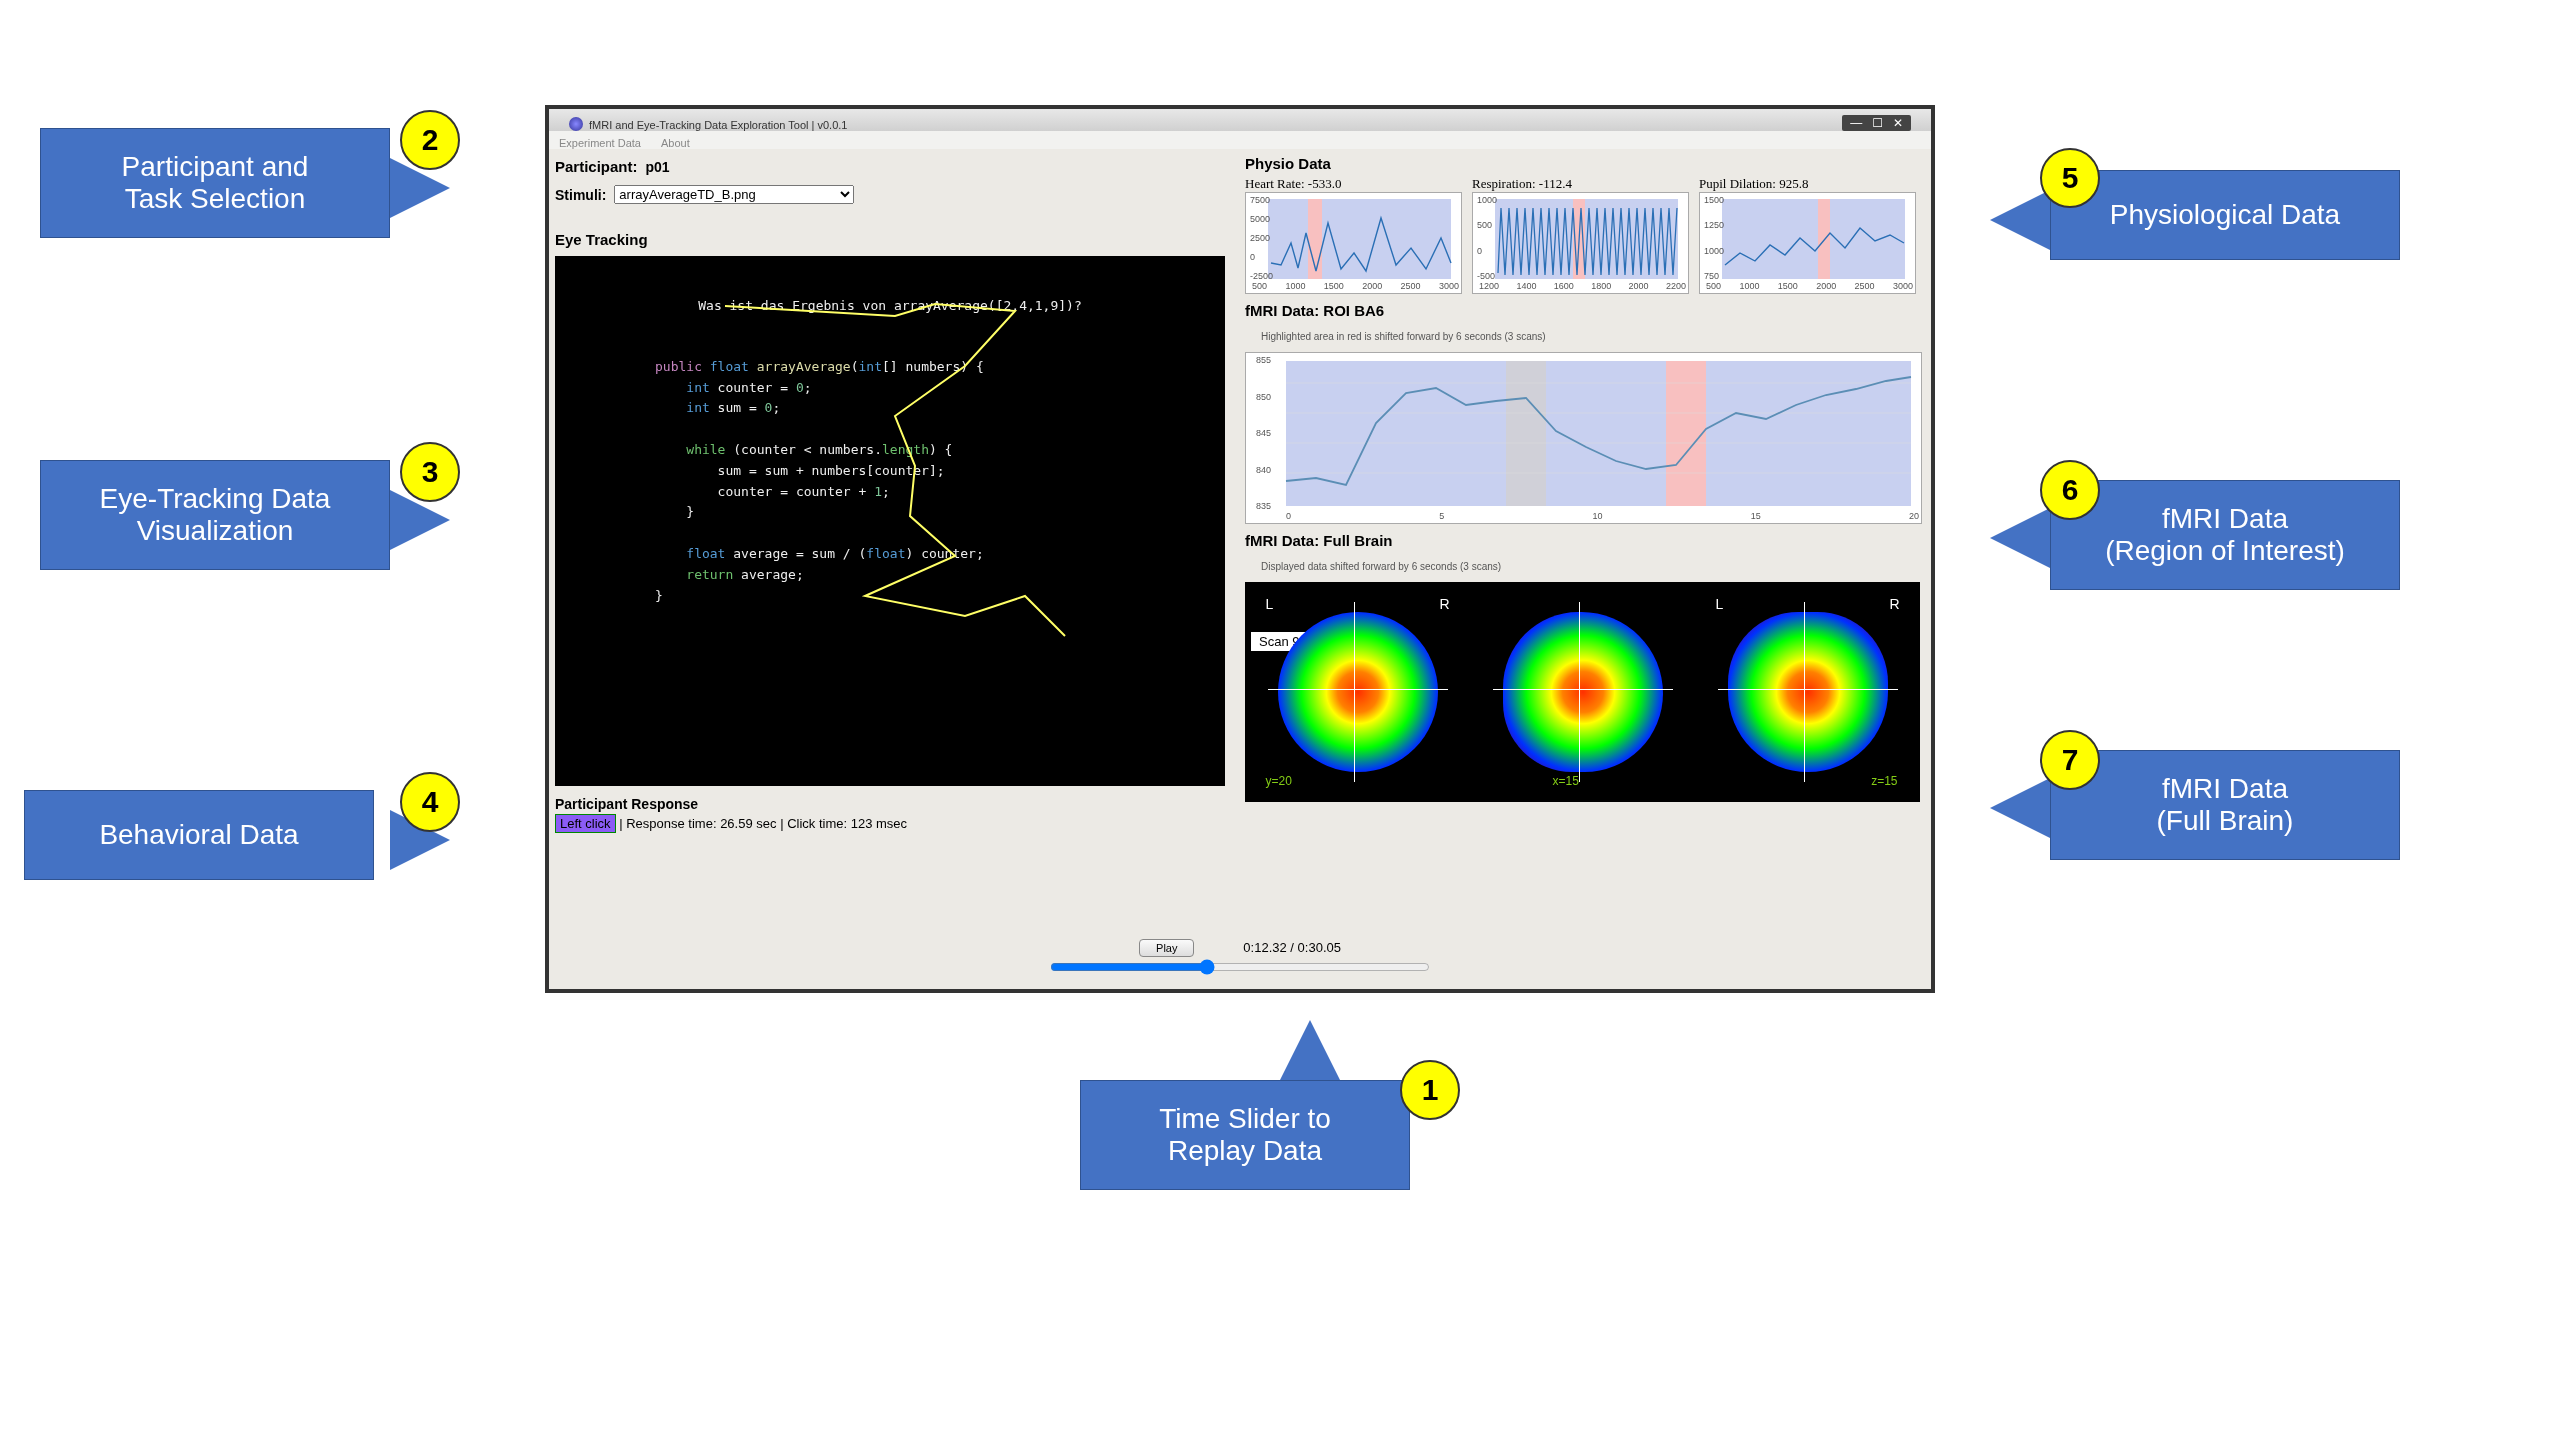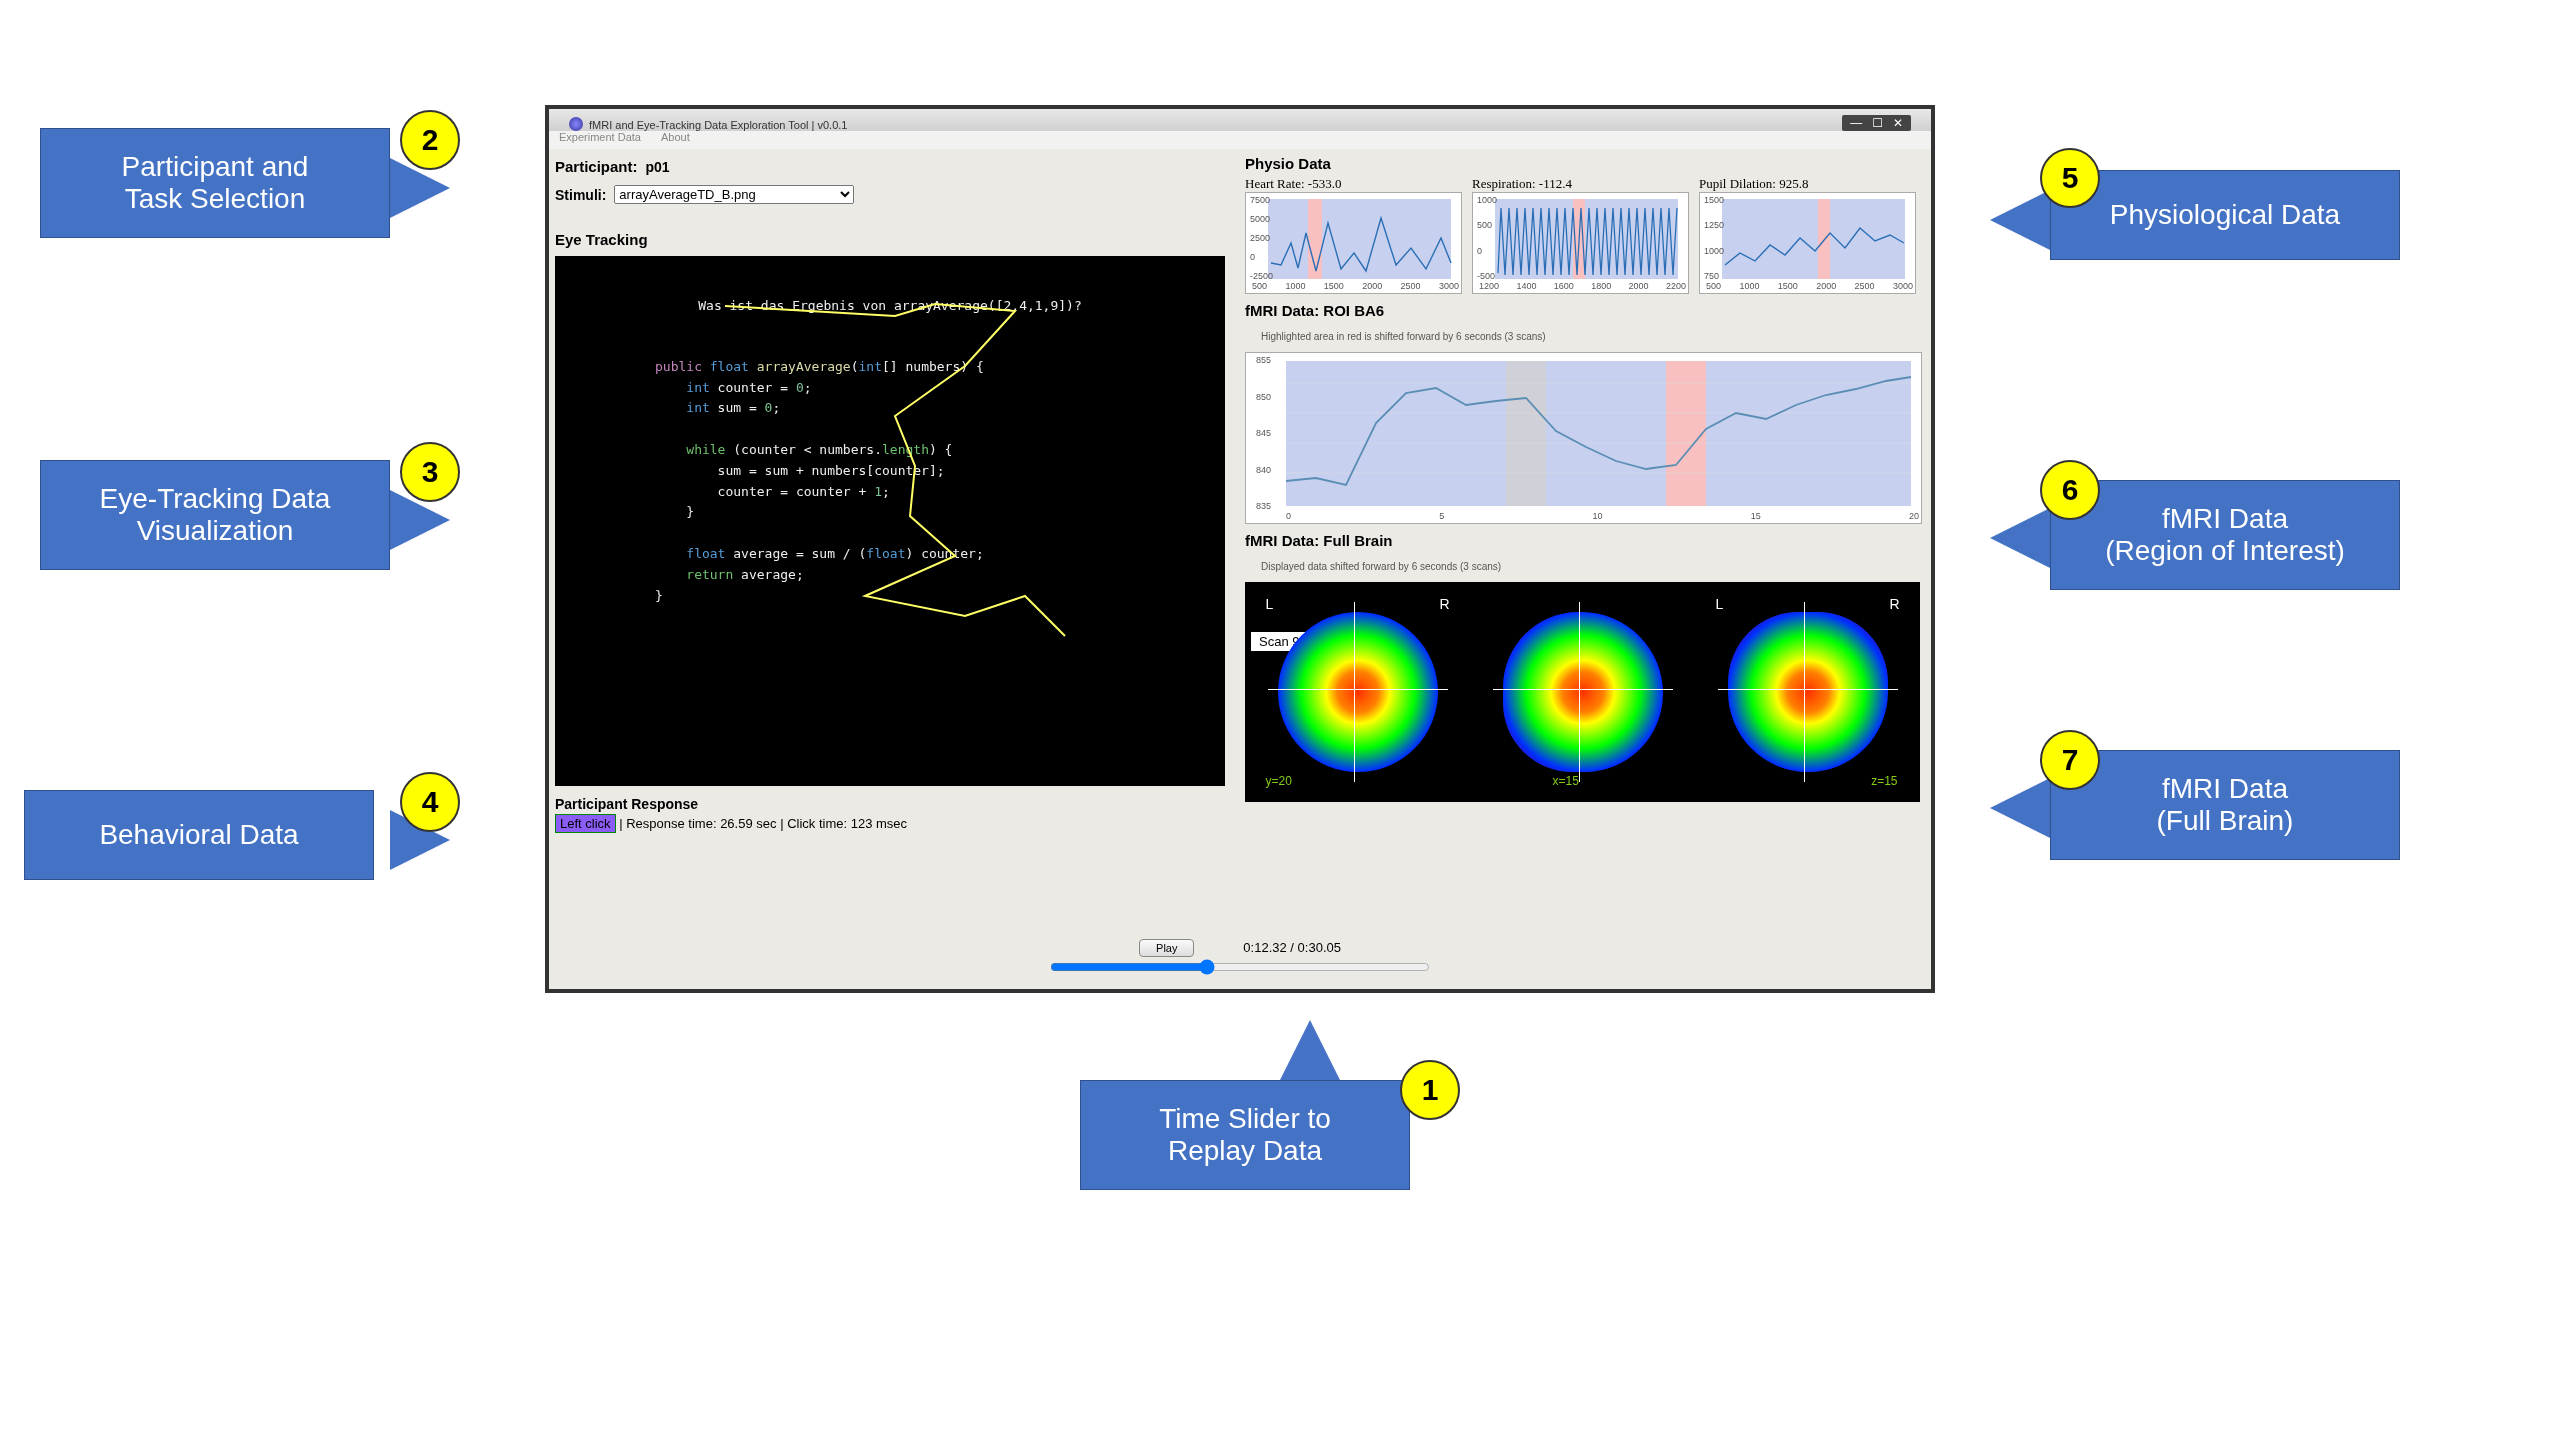--- a/index.html
+++ b/index.html
@@ -84,21 +84,21 @@
 .title-bar .spacer { flex: 1; }
 .win-controls { background:#444; color:#fff; padding:1px 8px; border-radius:2px; display:flex; gap:10px; font-size:12px; }
 .menu-bar {
   height: 18px;
   background: #f2f2f0;
   padding: 0 10px;
   display: flex;
   gap: 20px;
   font-size: 11px;
   color: #888;
-  align-items: flex-start;
+  align-items: flex-end;
 }
 .app-body {
   position: absolute;
   top: 42px; left: 6px; right: 6px; bottom: 6px;
   display: grid;
   grid-template-columns: 680px 1fr;
   grid-template-rows: auto 1fr auto;
   column-gap: 10px;
 }
 .left-col { grid-column:1; grid-row:1 / span 3; display:flex; flex-direction:column; }

